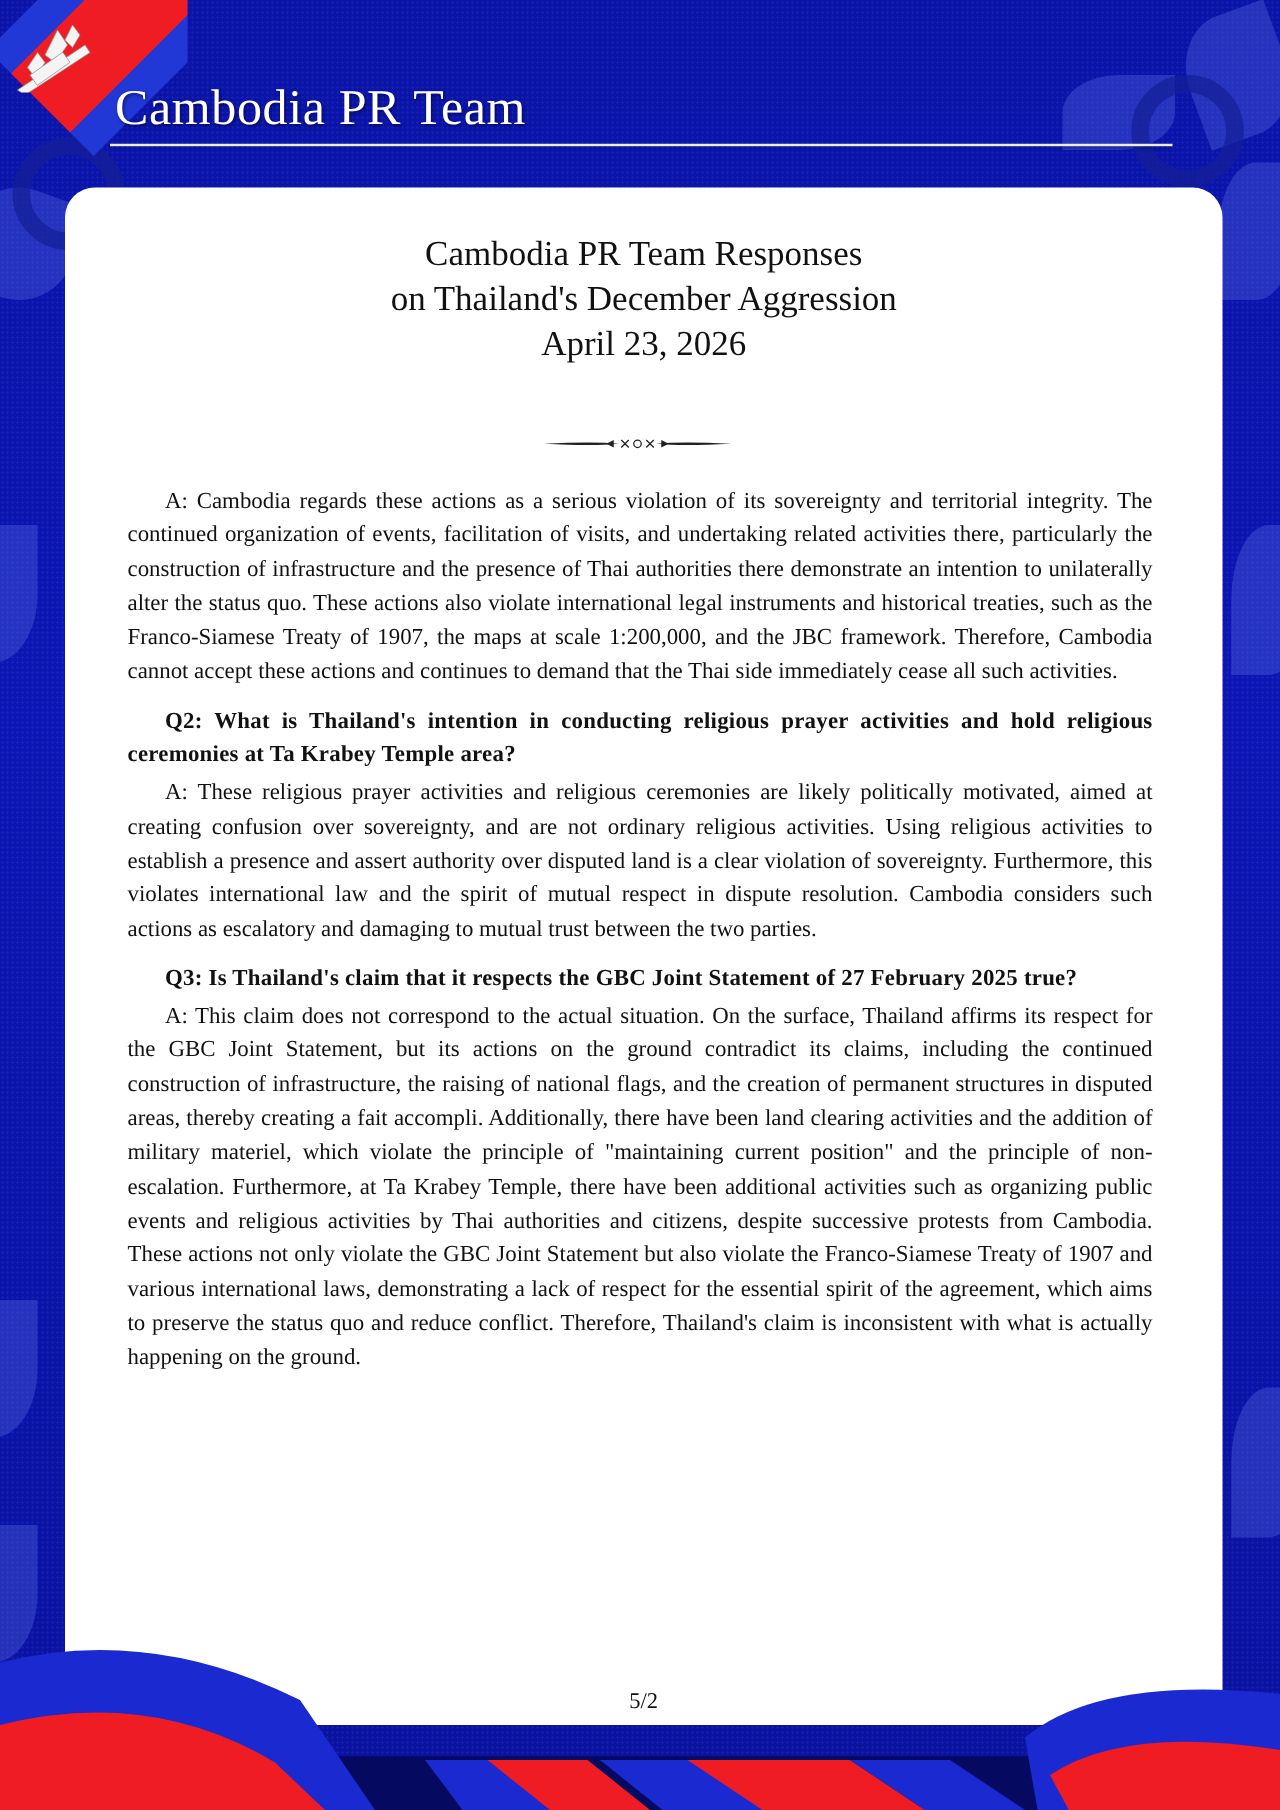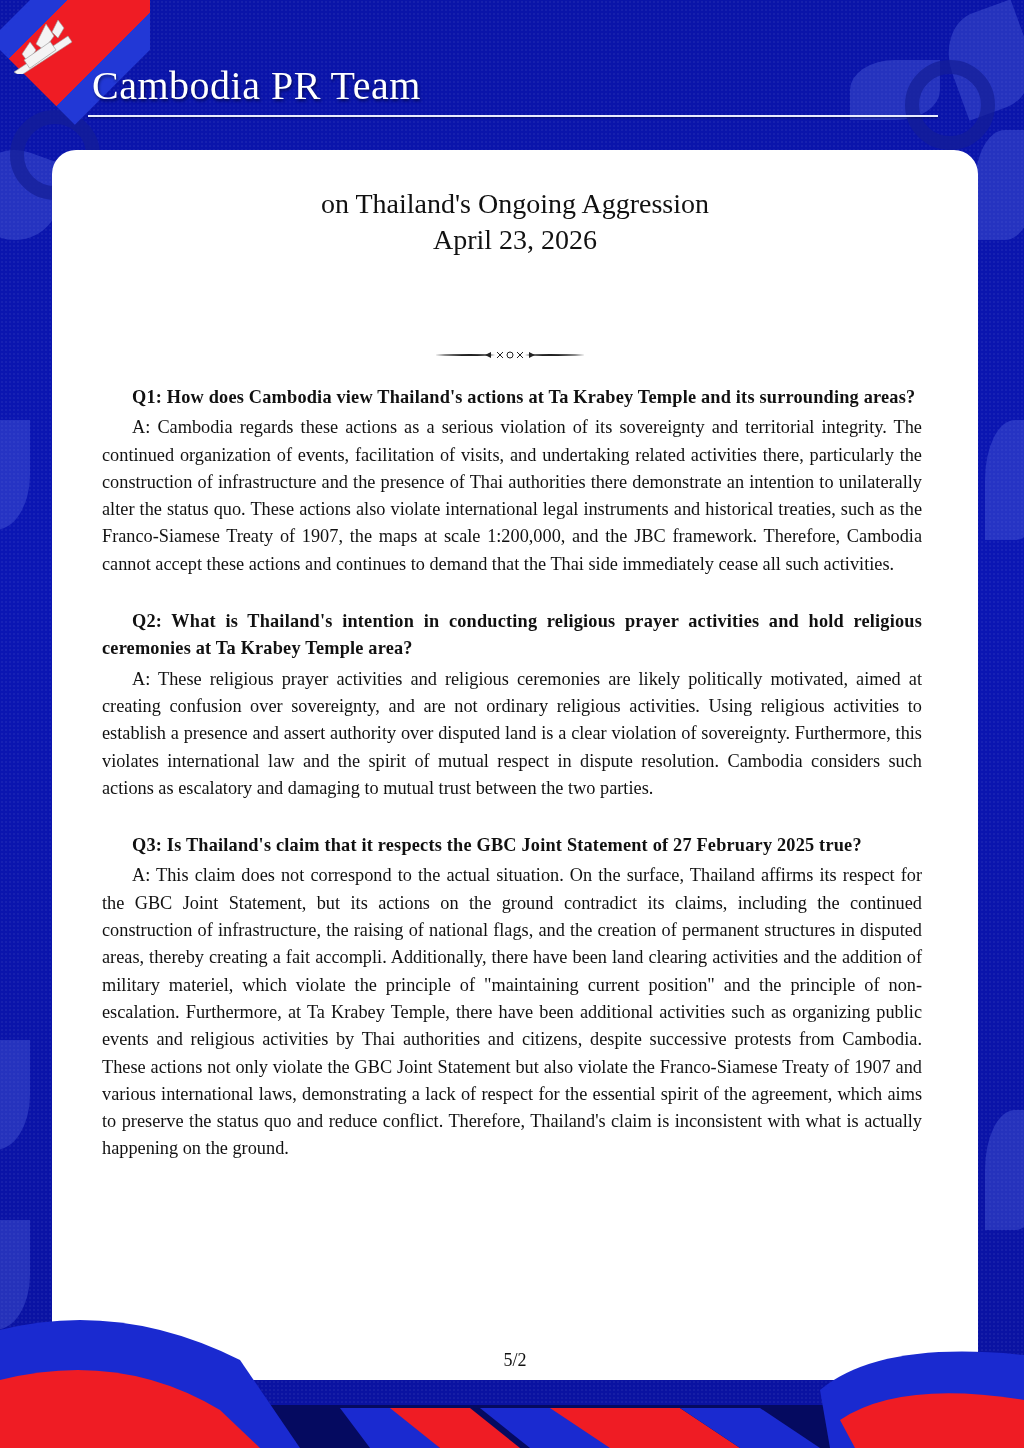--- a/index.html
+++ b/index.html
@@ -56,21 +56,21 @@
     position: absolute; left: 383px; top: 198px; width: 150px; height: 14px;
   }
   .content {
     position: absolute; left: 50px; width: 820px; top: 234px;
     color: #111; font-size: 18.3px; line-height: 27.3px; text-align: justify;
   }
   .q {
     font-weight: bold; text-indent: 30px; letter-spacing: 0.2px;
   }
   .a { text-indent: 30px; margin-top: 3px; }
-  .qa + .qa { margin-top: 30px; }
+  .qa + .qa { margin-top: 12px; }
   .page-num {
     position: absolute; left: 0; width: 100%; top: 1200px; text-align: center;
     font-size: 18px; color: #111;
   }
   .ribbons {
     position: absolute; left: 0; top: 1300px; width: 1024px; height: 148px;
   }
 </style>
 </head>
 <body>
@@ -105,35 +105,35 @@
       <rect x="18" y="44" width="32" height="10" transform="rotate(-35 34 49)"></rect>
     </g>
   </svg>
 </div>
 
 <div class="header-title">Cambodia PR Team</div>
 <div class="header-rule"></div>
 
 <div class="card">
   <div class="doc-title">
-    <div>on Thailand's Ongoing Aggression</div>
+    <div>Cambodia PR Team Responses</div>
+    <div>on Thailand's December Aggression</div>
     <div>April 23, 2026</div>
   </div>
 
   <svg class="divider-ornament" viewBox="0 0 150 14">
     <path d="M0,7 Q40,5 60,7 Q40,9 0,7 Z" fill="#222"></path>
     <path d="M150,7 Q110,5 90,7 Q110,9 150,7 Z" fill="#222"></path>
     <circle cx="75" cy="7" r="3" fill="none" stroke="#222" stroke-width="1"></circle>
     <path d="M62,4 L68,10 M62,10 L68,4 M82,4 L88,10 M82,10 L88,4" stroke="#222" stroke-width="1"></path>
     <path d="M50,7 L56,4 L56,10 Z M100,7 L94,4 L94,10 Z" fill="#222"></path>
   </svg>
 
   <div class="content">
     <div class="qa">
-      <p class="q">Q1: How does Cambodia view Thailand's actions at Ta Krabey Temple and its surrounding areas?</p>
       <p class="a">A: Cambodia regards these actions as a serious violation of its sovereignty and territorial integrity. The continued organization of events, facilitation of visits, and undertaking related activities there, particularly the construction of infrastructure and the presence of Thai authorities there demonstrate an intention to unilaterally alter the status quo. These actions also violate international legal instruments and historical treaties, such as the Franco-Siamese Treaty of 1907, the maps at scale 1:200,000, and the JBC framework. Therefore, Cambodia cannot accept these actions and continues to demand that the Thai side immediately cease all such activities.</p>
     </div>
     <div class="qa">
       <p class="q">Q2: What is Thailand's intention in conducting religious prayer activities and hold religious ceremonies at Ta Krabey Temple area?</p>
       <p class="a">A: These religious prayer activities and religious ceremonies are likely politically motivated, aimed at creating confusion over sovereignty, and are not ordinary religious activities. Using religious activities to establish a presence and assert authority over disputed land is a clear violation of sovereignty. Furthermore, this violates international law and the spirit of mutual respect in dispute resolution. Cambodia considers such actions as escalatory and damaging to mutual trust between the two parties.</p>
     </div>
     <div class="qa">
       <p class="q">Q3: Is Thailand's claim that it respects the GBC Joint Statement of 27 February 2025 true?</p>
       <p class="a">A: This claim does not correspond to the actual situation. On the surface, Thailand affirms its respect for the GBC Joint Statement, but its actions on the ground contradict its claims, including the continued construction of infrastructure, the raising of national flags, and the creation of permanent structures in disputed areas, thereby creating a fait accompli. Additionally, there have been land clearing activities and the addition of military materiel, which violate the principle of "maintaining current position" and the principle of non-escalation. Furthermore, at Ta Krabey Temple, there have been additional activities such as organizing public events and religious activities by Thai authorities and citizens, despite successive protests from Cambodia. These actions not only violate the GBC Joint Statement but also violate the Franco-Siamese Treaty of 1907 and various international laws, demonstrating a lack of respect for the essential spirit of the agreement, which aims to preserve the status quo and reduce conflict. Therefore, Thailand's claim is inconsistent with what is actually happening on the ground.</p>
     </div>

